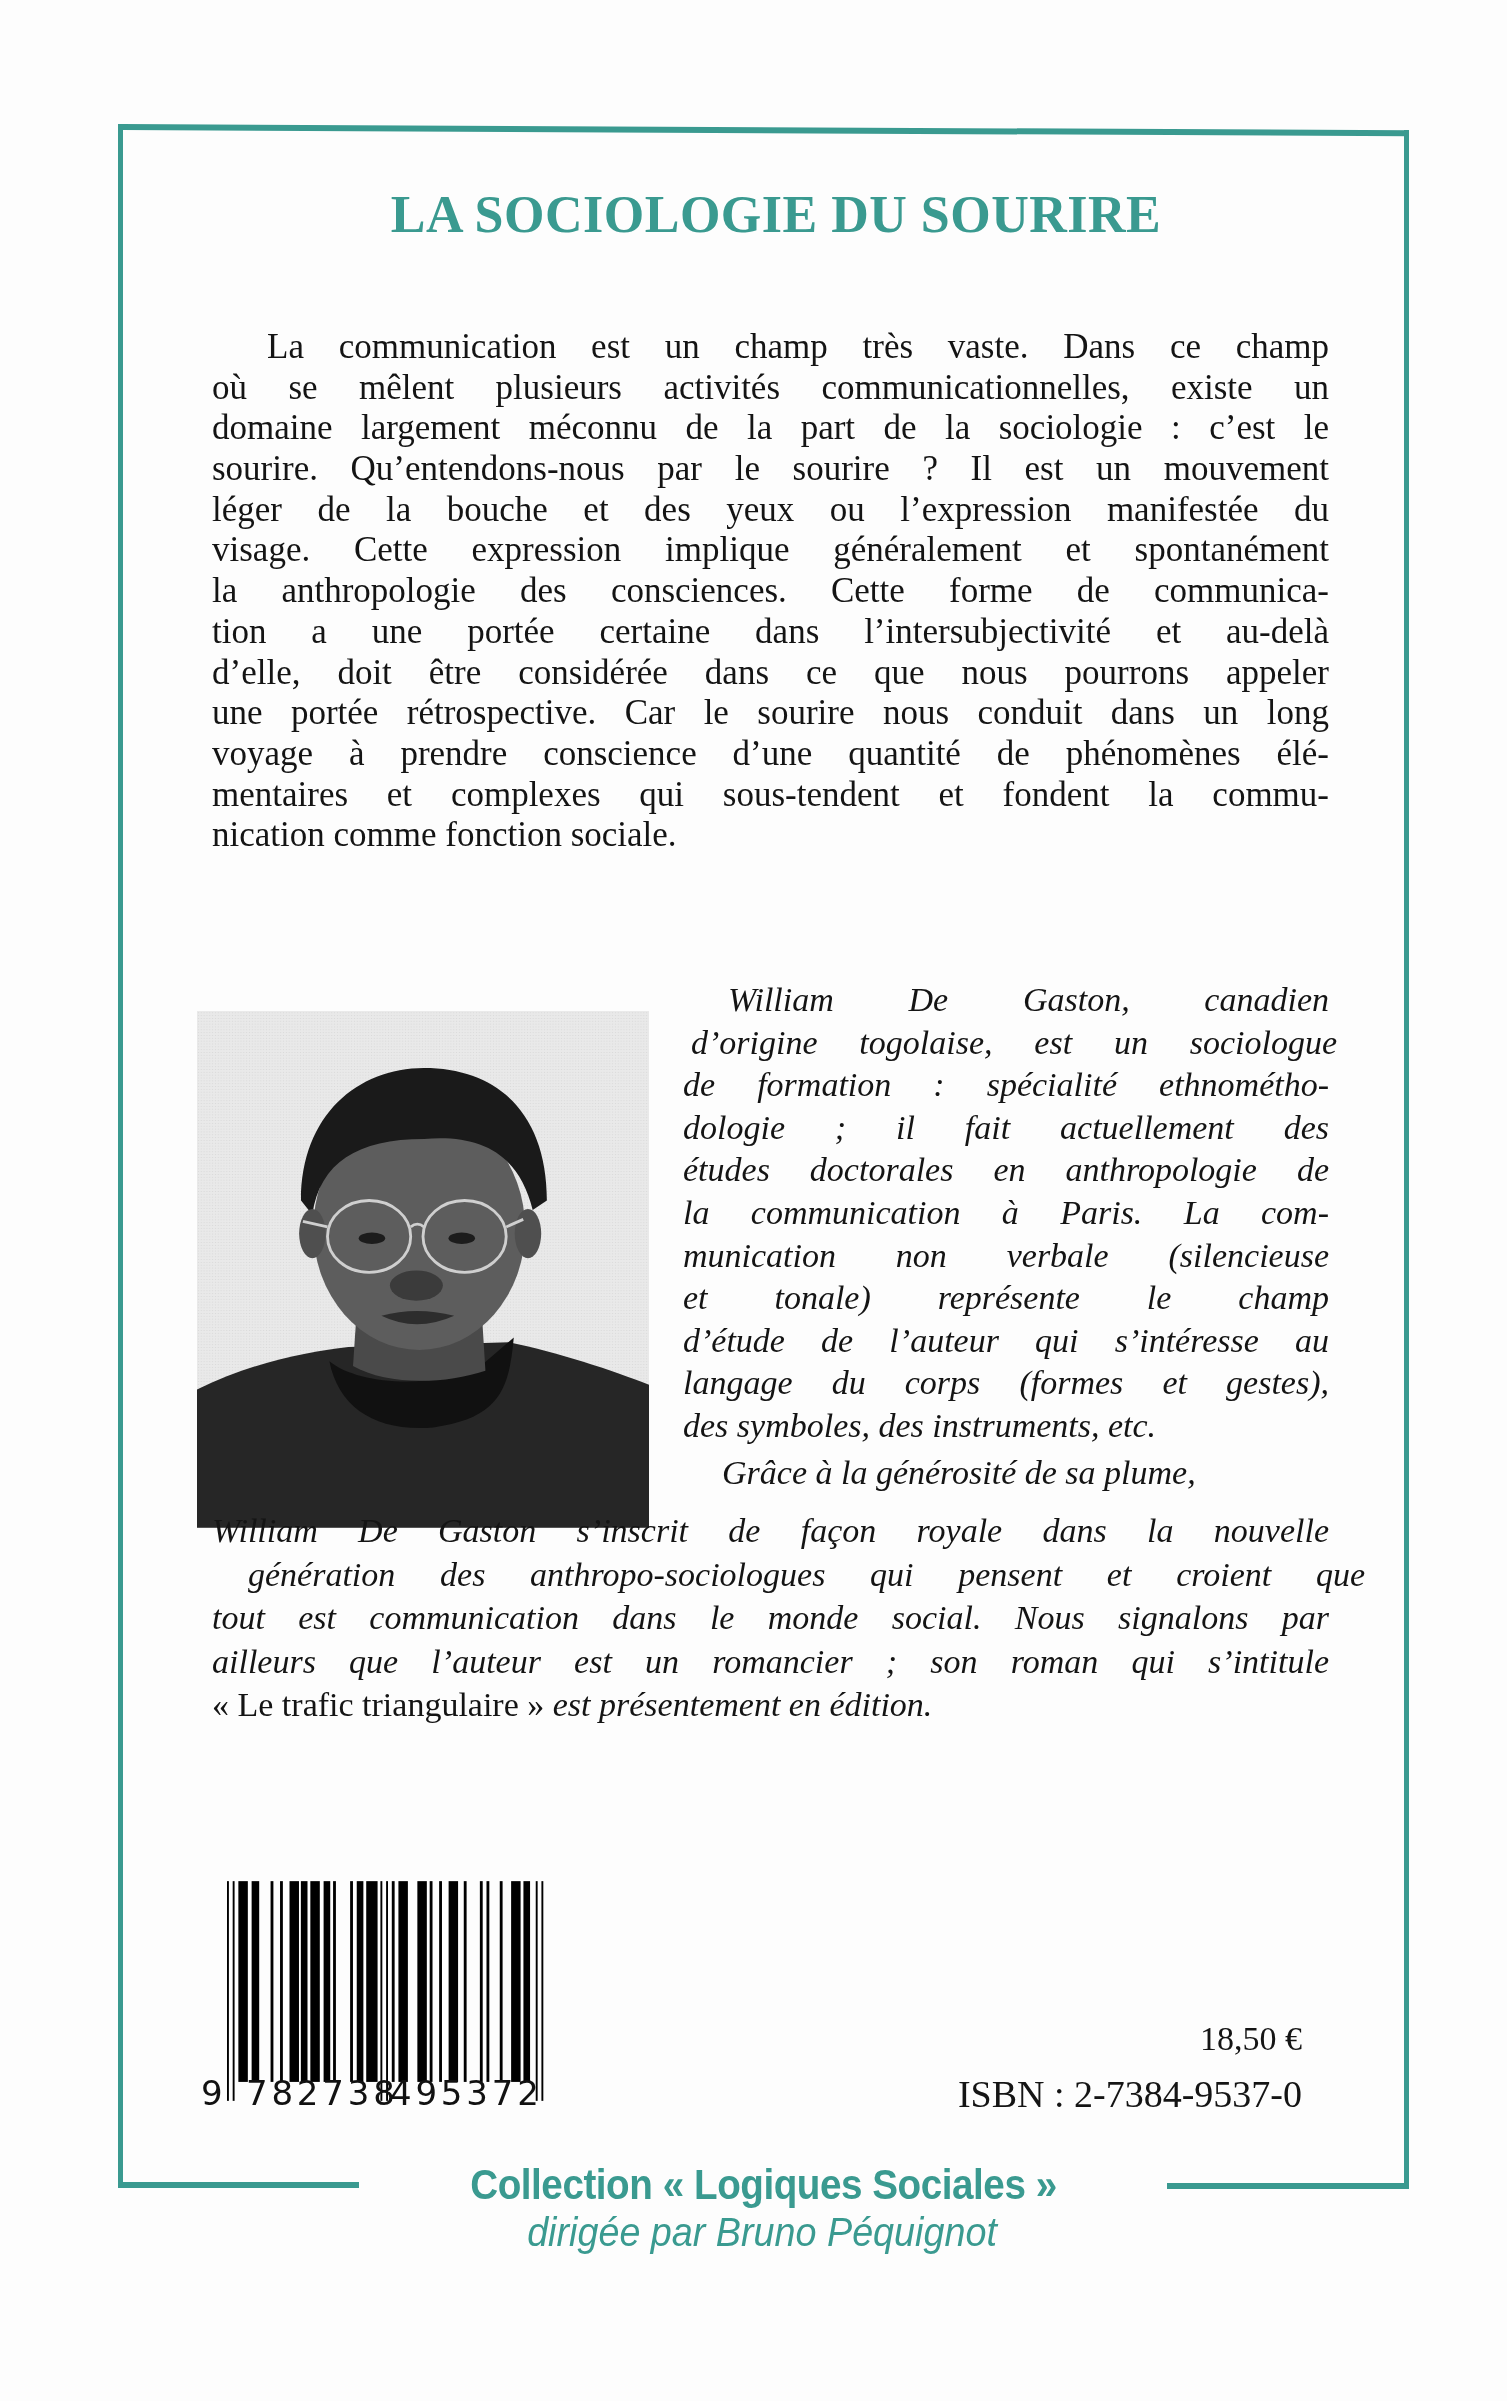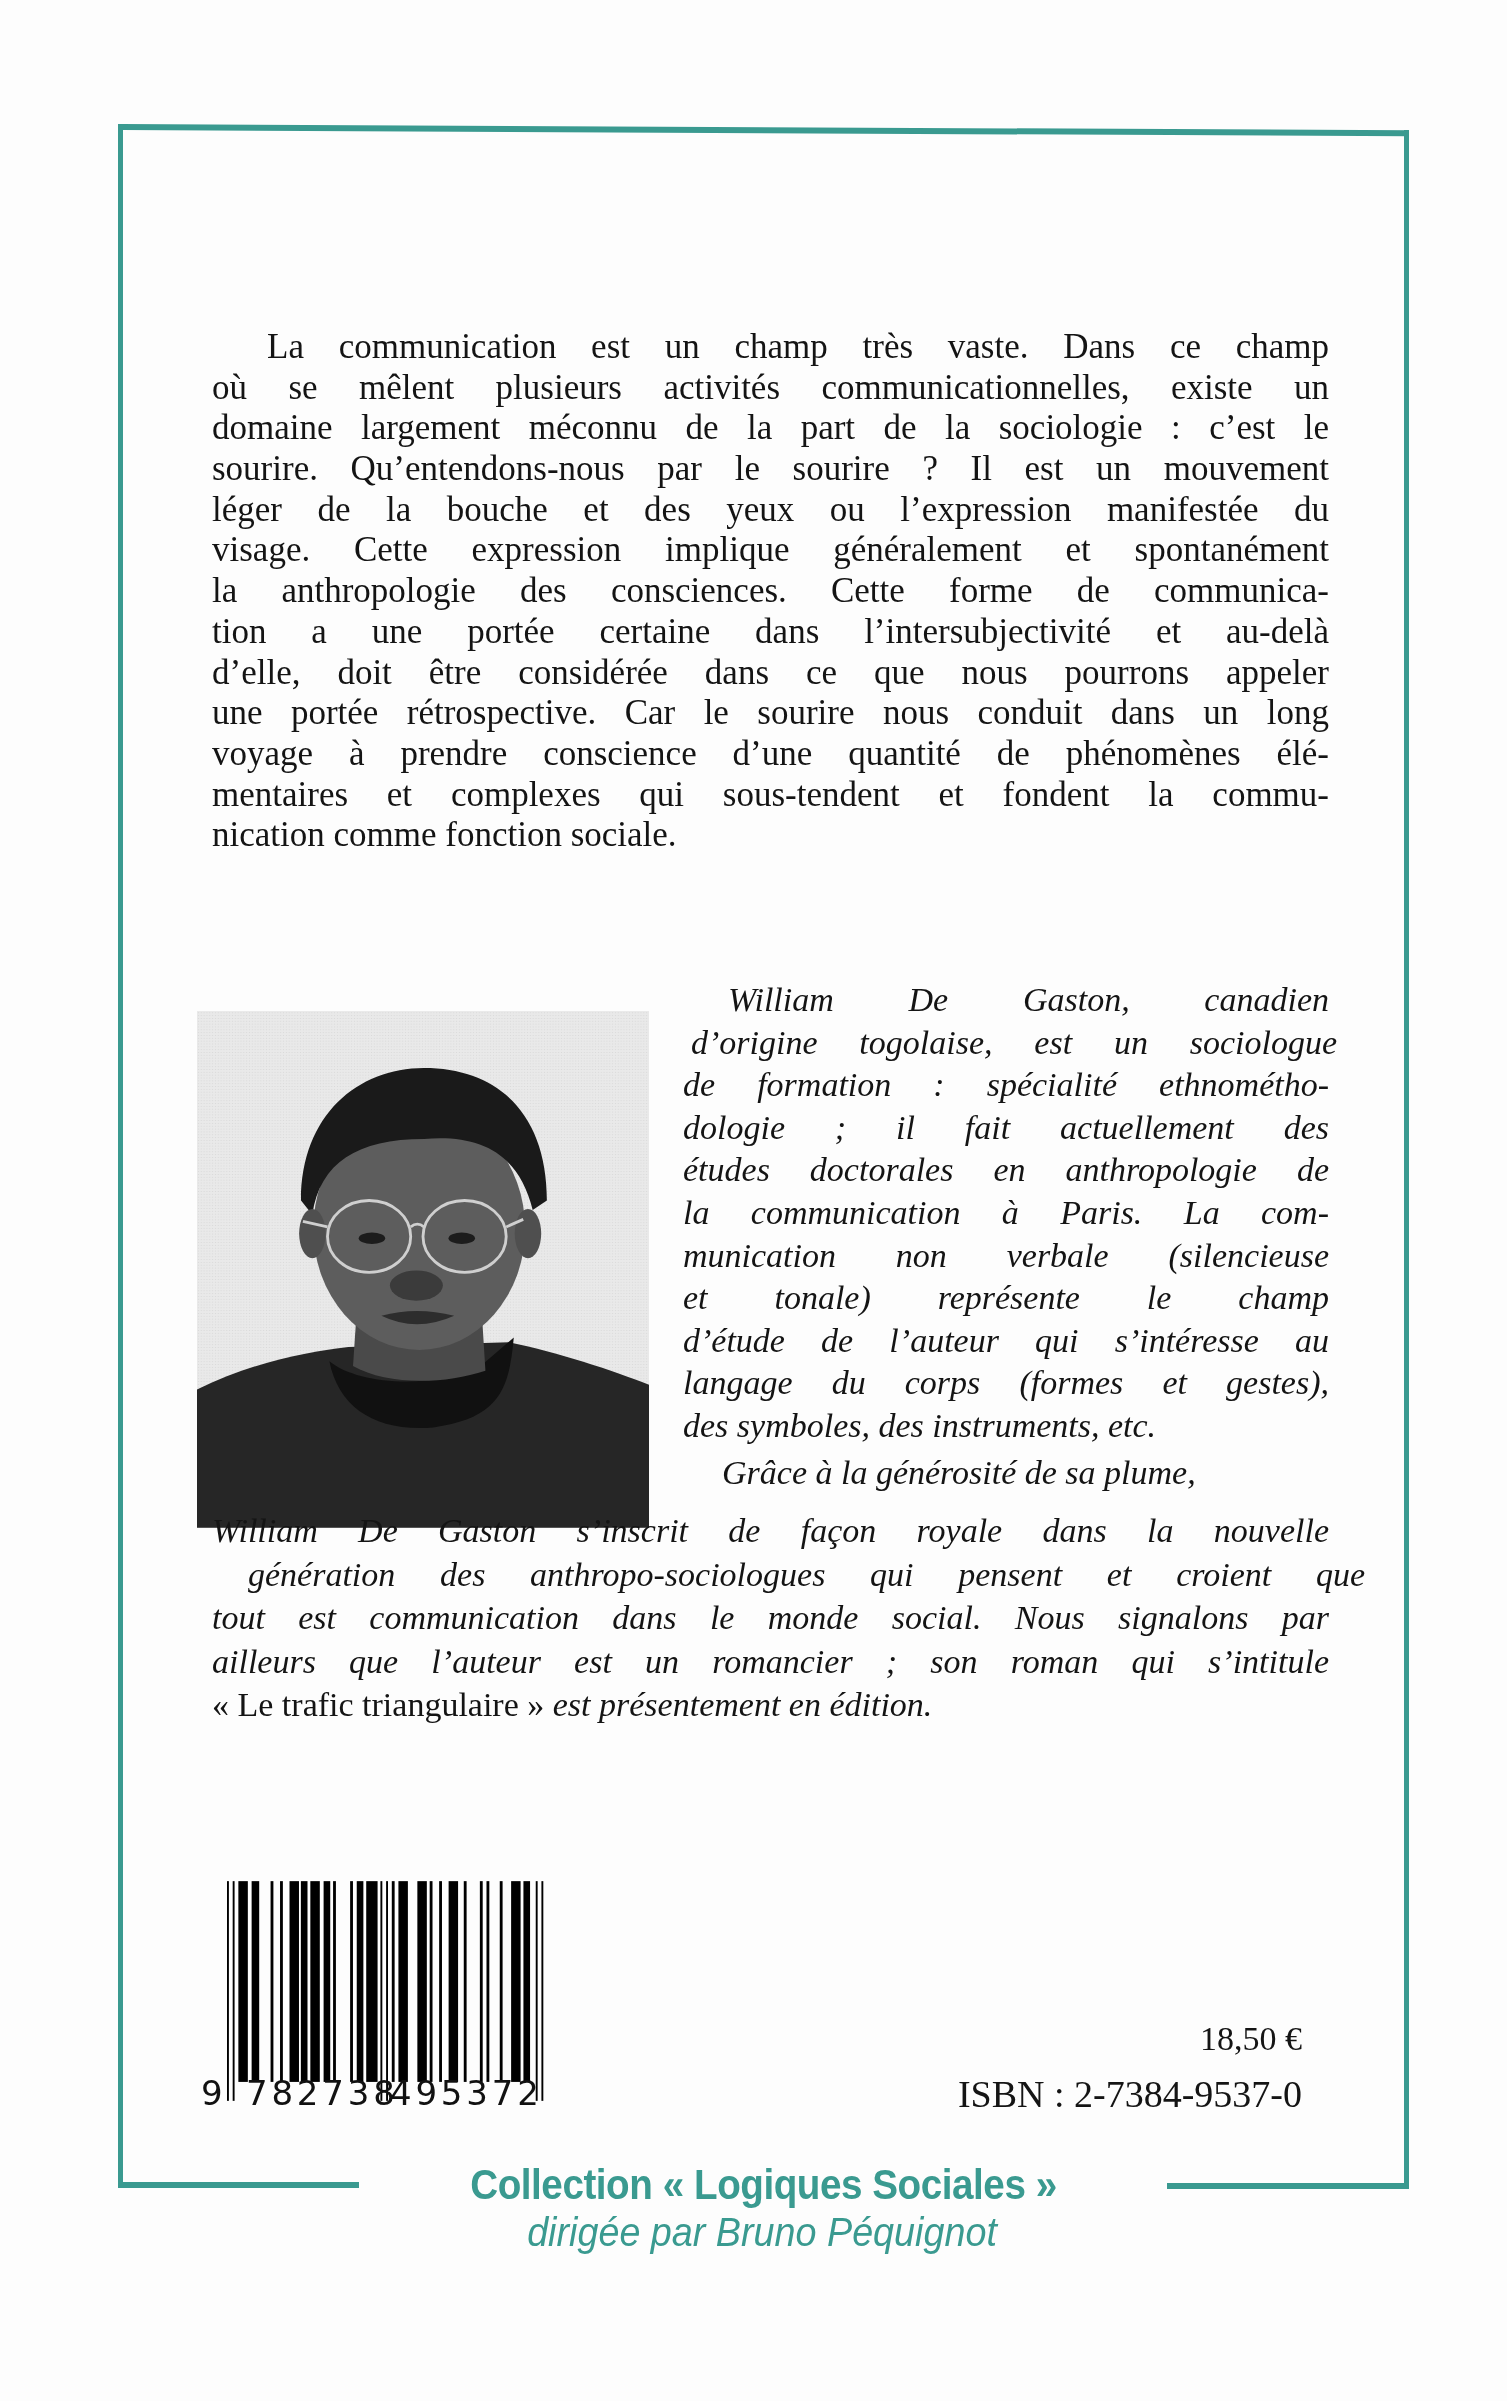--- a/index.html
+++ b/index.html
@@ -80,20 +80,21 @@
 <body>
 
 <div class="page">
 
   <div class="frame-top"></div>
   <div class="frame-left"></div>
   <div class="frame-right"></div>
   <div class="frame-bottom-left"></div>
   <div class="frame-bottom-right"></div>
 
+  <div class="title">LA SOCIOLOGIE DU SOURIRE</div>
 
   <div class="body-text para1">
     <div class="line" style="top:0px; left:55px; width:1062px;">La communication est un champ très vaste. Dans ce champ</div>
     <div class="line" style="top:41px;">où se mêlent plusieurs activités communicationnelles, existe un</div>
     <div class="line" style="top:81px;">domaine largement méconnu de la part de la sociologie : c’est le</div>
     <div class="line" style="top:122px;">sourire. Qu’entendons-nous par le sourire ? Il est un mouvement</div>
     <div class="line" style="top:163px;">léger de la bouche et des yeux ou l’expression manifestée du</div>
     <div class="line" style="top:203px;">visage. Cette expression implique généralement et spontanément</div>
     <div class="line" style="top:244px;">la anthropologie des consciences. Cette forme de communica-</div>
     <div class="line" style="top:285px;">tion a une portée certaine dans l’intersubjectivité et au-delà</div>

